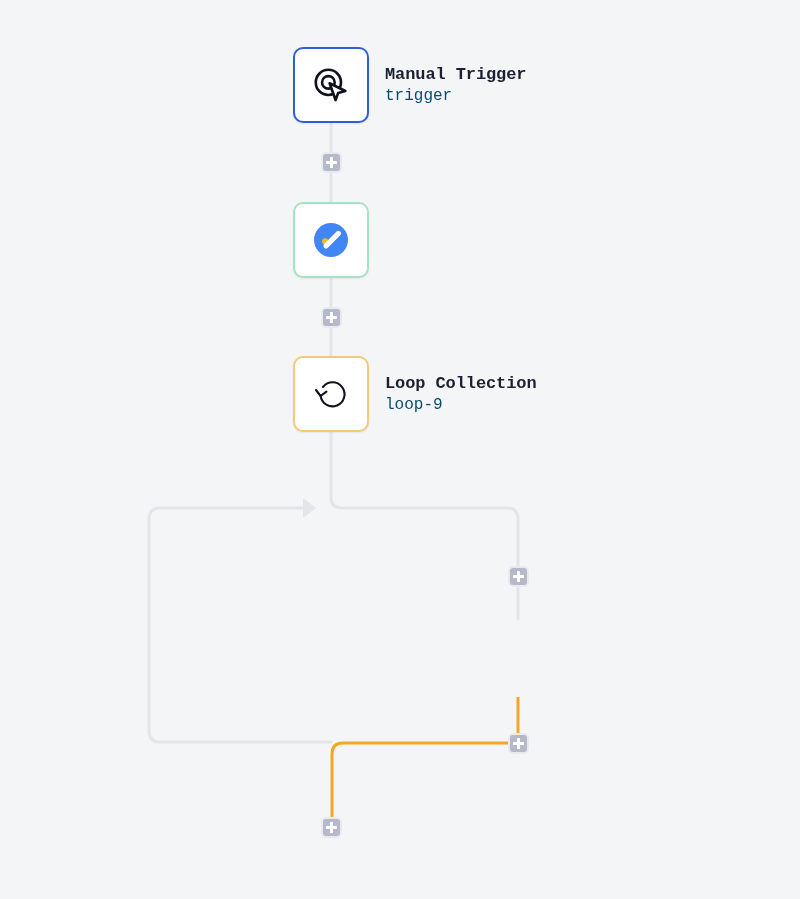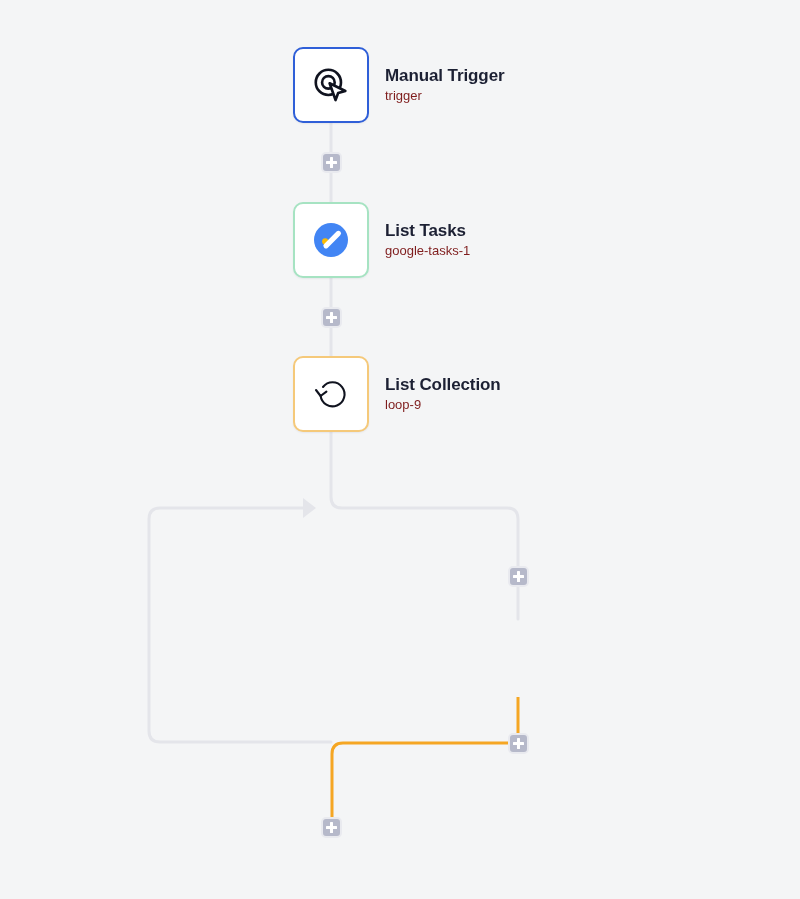--- a/index.html
+++ b/index.html
@@ -14,20 +14,21 @@
     background: #f4f5f6;
     font-family: "Liberation Sans", sans-serif;
     position: relative;
   }
 
   #canvas {
     position: absolute;
     inset: 0;
     width: 700px;
     height: 899px;
+    font-family: Liberation Mono, monospace;
   }
 
   
   #edges {
     position: absolute;
     left: 0; top: 0;
     width: 800px;
     height: 899px;
     pointer-events: none;
   }
@@ -67,22 +68,22 @@
 
   .node-title {
     font-size: 17px;
     font-weight: bold;
     color: #1c2033;
     letter-spacing: -0.1px;
     line-height: 1.15;
   }
 
   .node-subtitle {
-    font-size: 13px;
-    color: #7f1d1d;
+    font-size: 16px;
+    color: #0c4a6e;
     line-height: 1.15;
   }
 
   .icon-svg { display: block; }
 
   
   .plus-btn {
     position: absolute;
     width: 21px;
     height: 21px;
@@ -151,37 +152,33 @@
   <div class="node" style="left:293px; top:202px;">
     <div class="node-box ok-style">
       <span>
         <svg class="icon-svg" width="40" height="40" viewBox="0 0 40 40">
           <circle cx="20" cy="20" r="17" fill="#4285f4"></circle>
           <circle cx="14.2" cy="21.4" r="3.1" fill="#fbbc04"></circle>
           <path d="M15.0 25.8 L27.4 13.4" stroke="#ffffff" stroke-width="5.2" stroke-linecap="round" fill="none"></path>
         </svg>
       </span>
     </div>
-    <div class="node-label">
-      <div class="node-title">List Tasks</div>
-      <div class="node-subtitle">google-tasks-1</div>
-    </div>
   </div>
 
   <div class="node" style="left:293px; top:356px;">
     <div class="node-box loop-style">
       <span>
         <svg class="icon-svg" width="40" height="40" viewBox="0 0 40 40" fill="none" stroke="#10131f" stroke-width="2.1" stroke-linecap="round" stroke-linejoin="round">
           <path d="M12.0 13.0 A12 12 0 1 1 9.6 21.6"></path>
           <path d="M5.0 16.0 L9.6 22.0 L15.4 17.6"></path>
         </svg>
       </span>
     </div>
     <div class="node-label">
-      <div class="node-title">List Collection</div>
+      <div class="node-title">Loop Collection</div>
       <div class="node-subtitle">loop-9</div>
     </div>
   </div>
 
 
   <div class="plus-btn" style="left:321px; top:152px;">
     <span class="bar-h"></span>
     <span class="bar-v"></span>
   </div>
 

